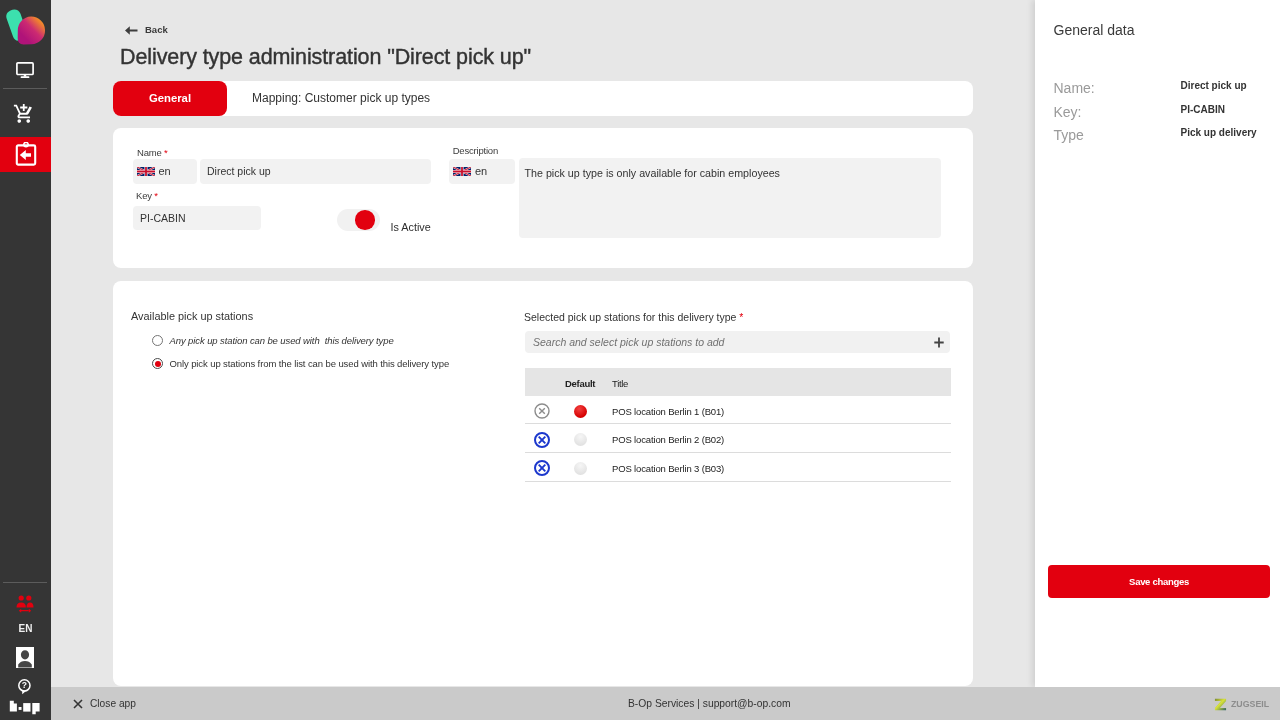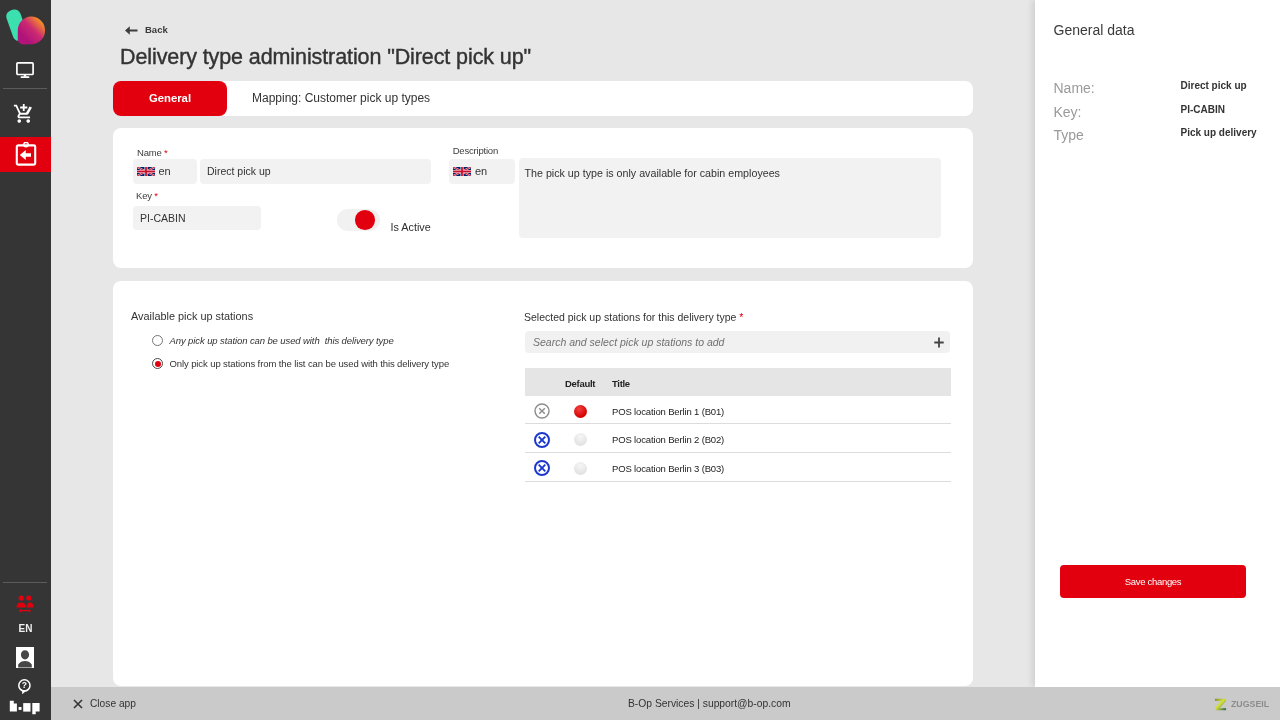--- a/index.html
+++ b/index.html
@@ -9,21 +9,21 @@
 
 
 #sidebar { left:0; top:0; width:51px; height:720px; background:#353535; z-index:5; }
 #sidebar .divider { position:absolute; left:3px; width:44px; height:1px; background:#5c5c5c; }
 #activeblock { position:absolute; left:0; top:137px; width:51px; height:35px; background:#e2000f; }
 
 
 #rightpanel { left:1035px; top:0; width:245px; height:687px; background:#fff; box-shadow:-3px 0 6px rgba(0,0,0,0.10); z-index:4; }
 .gd-label { color:#9a9a9a; font-size:14px; }
 .gd-value { color:#333; font-size:10px; font-weight:bold; }
-.rbtn { position:absolute; left:25px; width:186px; height:33px; border-radius:4px; color:#fff; font-size:9.5px; letter-spacing:-0.3px; font-weight:normal; text-align:center; line-height:33px; }
+.rbtn { position:absolute; left:13px; width:222px; height:33px; border-radius:4px; color:#fff; font-size:9.5px; letter-spacing:-0.3px; font-weight:bold; text-align:center; line-height:33px; }
 
 
 #bottombar { left:51px; top:687px; width:1229px; height:33px; background:#cacaca; z-index:6; }
 
 
 .card { position:absolute; left:113px; width:860px; background:#fff; border-radius:8px; }
 .label { font-size:9.5px; letter-spacing:-0.2px; color:#3c3c3c; }
 .star { color:#e2000f; }
 .input { position:absolute; background:#f2f2f2; border-radius:4px; font-size:10.5px; color:#333; }
 .langbox { position:absolute; background:#f2f2f2; border-radius:4px; }
@@ -196,21 +196,21 @@
 <div class="abs" style="left:524px;top:311px;font-size:10.5px;color:#333;">Selected pick up stations for this delivery type <span class="star">*</span></div>
 <div class="abs" style="left:525px;top:331px;width:425px;height:22px;background:#f1f1f1;border-radius:4px;">
   <span style="position:absolute;left:8px;top:4.5px;font-size:10.5px;font-style:italic;color:#707070;">Search and select pick up stations to add</span>
   <svg style="position:absolute;right:6.5px;top:5.5px" width="10" height="11" viewBox="0 0 10 11">
     <path d="M5,0.5 L5,10.5 M0.3,5.5 L9.7,5.5" stroke="#444" stroke-width="1.8"></path>
   </svg>
 </div>
 
 <div class="abs" style="left:525px;top:368px;width:426px;height:28px;background:#e5e5e5;"></div>
 <div class="abs" style="left:565px;top:377.5px;font-size:9.5px;letter-spacing:-0.3px;font-weight:bold;color:#222;">Default</div>
-<div class="abs" style="left:612px;top:377.5px;font-size:9.5px;letter-spacing:-0.3px;font-weight:bold;color:#222;">Title</div>
+<div class="abs" style="left:612px;top:377.5px;font-size:9.5px;letter-spacing:-0.3px;font-weight:normal;color:#222;">Title</div>
 
 <div class="abs" style="left:525px;top:423px;width:426px;height:1px;background:#dcdcdc;"></div>
 <div class="abs" style="left:525px;top:452px;width:426px;height:1px;background:#dcdcdc;"></div>
 <div class="abs" style="left:525px;top:481px;width:426px;height:1px;background:#dcdcdc;"></div>
 
 <svg class="abs" style="left:534px;top:403px" width="16" height="16" viewBox="0 0 16 16">
   <circle cx="8" cy="8" r="7" fill="none" stroke="#8c8c8c" stroke-width="1.4"></circle>
   <path d="M5.2,5.2 L10.8,10.8 M10.8,5.2 L5.2,10.8" stroke="#8c8c8c" stroke-width="1.4"></path>
 </svg>
 <div class="abs" style="left:573.5px;top:404.5px;width:13px;height:13px;border-radius:50%;background:radial-gradient(circle at 40% 30%, #f34040, #d50000 70%);"></div>

